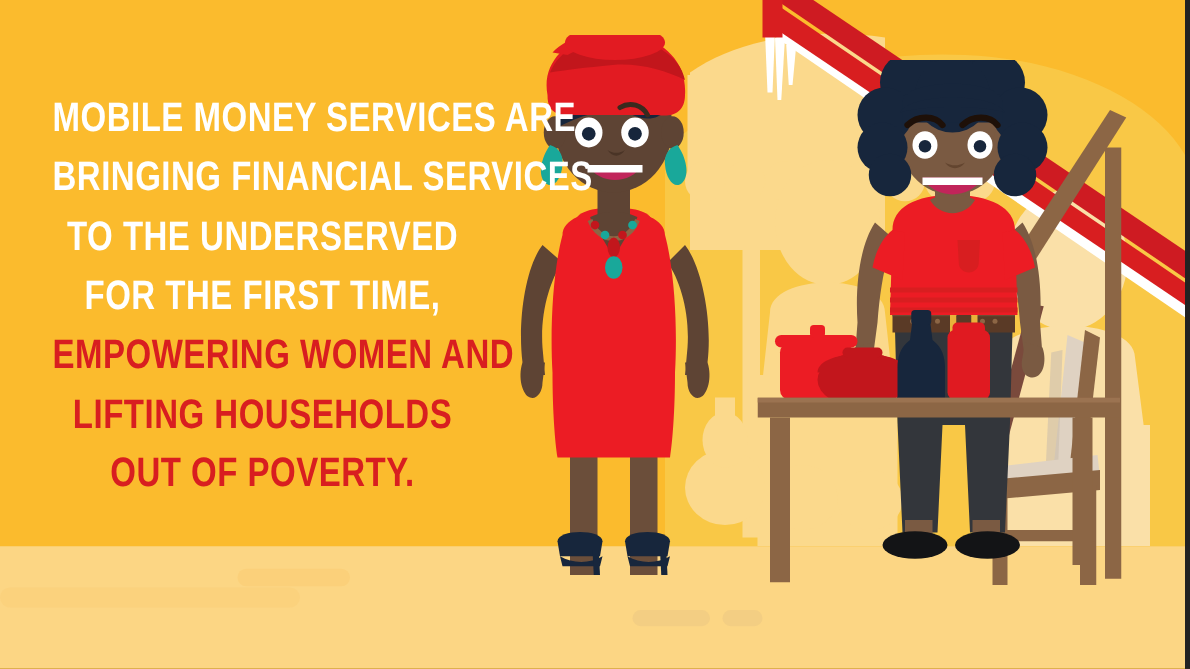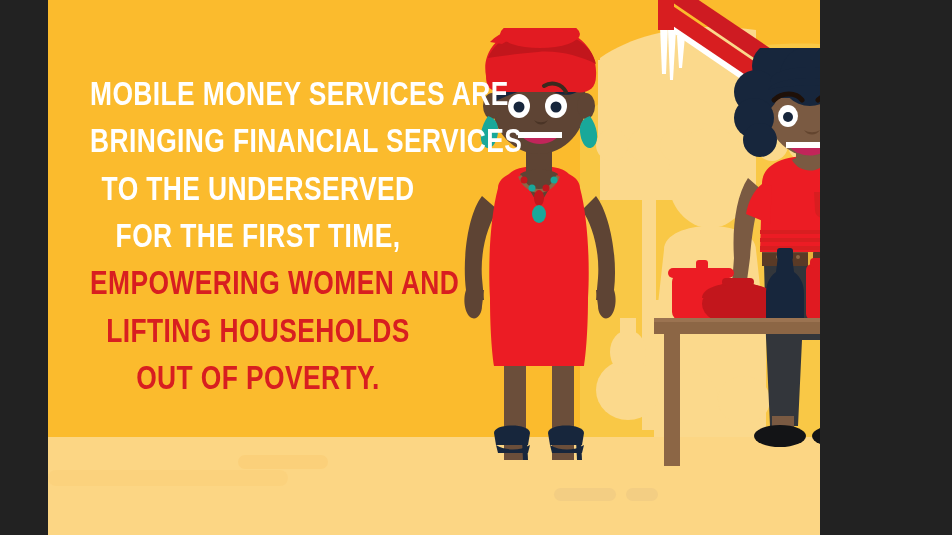--- a/index.html
+++ b/index.html
@@ -2,26 +2,25 @@
 <html><head>
 <meta charset="utf-8">
 <style>
   html, body {
     margin: 0;
     padding: 0;
     background: #222;
   }
   #stage {
     position: relative;
-    width: 772px;
+    width: 948px;
     height: 535px;
     overflow: hidden;
     font-family: "Liberation Sans", sans-serif;
     background: #FBBB2D;
-    margin-left: 48px;
   }
   .layer { position: absolute; }
   
   #bg-base {
     left: 0; top: 0; width: 952px; height: 535px;
     background: #FBBB2D;
   }
   #bg-right-panel {
     left: 532px; top: 0; width: 420px; height: 437px;
     background: #FBBB2D;

